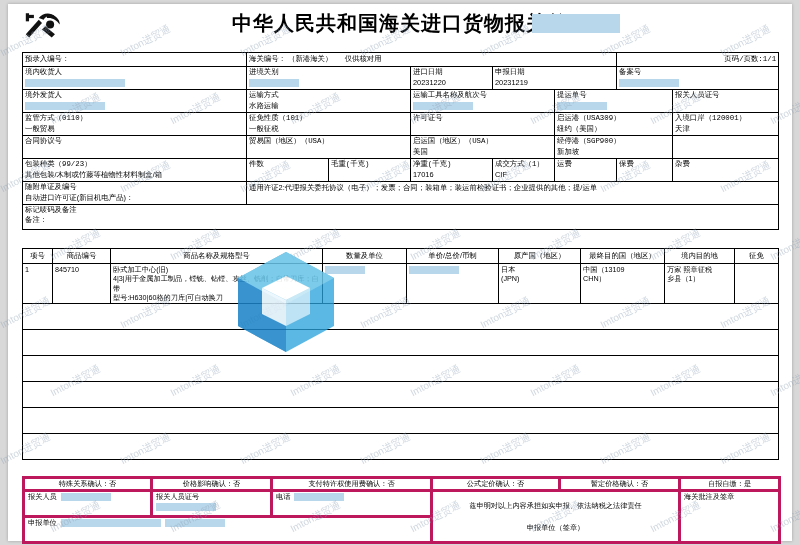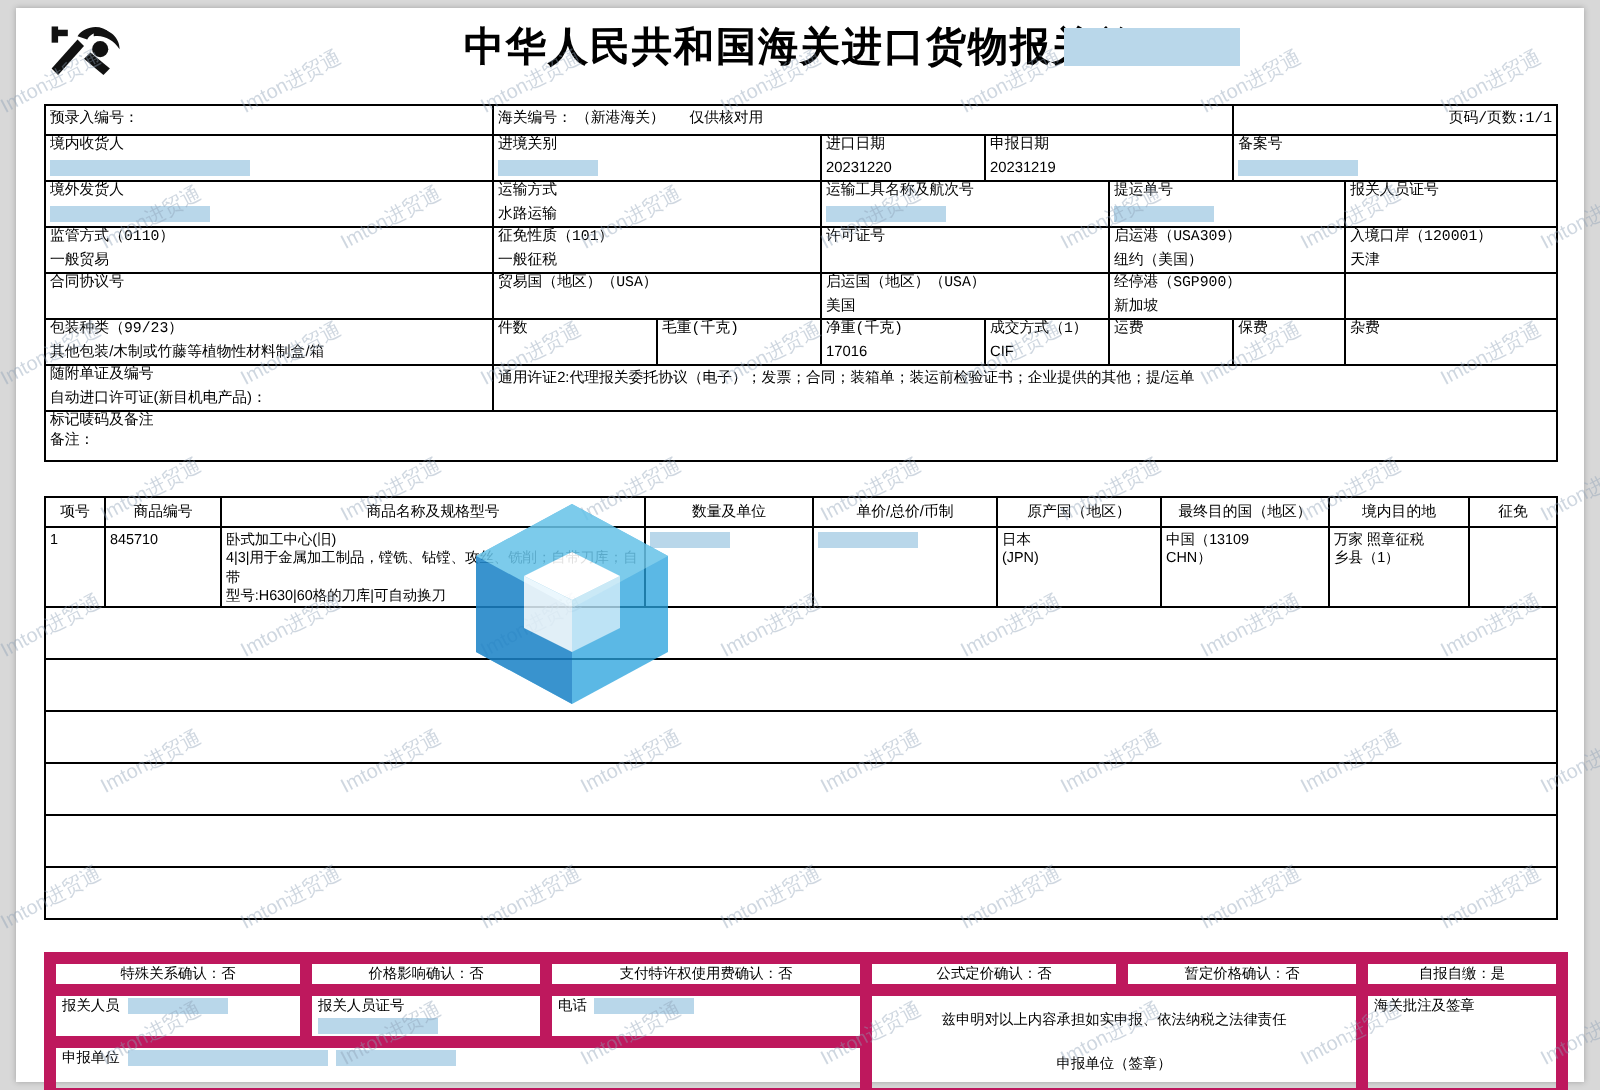--- a/index.html
+++ b/index.html
@@ -58,21 +58,21 @@
   table.goods{
     position:absolute;left:14px;width:756px;border-collapse:collapse;table-layout:fixed;
   }
   table.goods td{
     border:1px solid #000;font-size:7.2px;padding:1px 2px;vertical-align:top;
     line-height:1.3;
   }
   table.goods td.h{text-align:center;font-size:7.4px;height:12px;vertical-align:middle;}
   
   .foot{position:absolute;left:14px;width:756px;border-collapse:collapse;table-layout:fixed;}
-  .foot td{border:6px solid #be185d;font-size:7.2px;padding:0 3px;vertical-align:top;}
+  .foot td{border:3px solid #be185d;font-size:7.2px;padding:0 3px;vertical-align:top;}
   
   .wm{position:absolute;pointer-events:none;}
   .wm-text{
     color:rgba(140,160,180,.42);
     font-size:10px;
     transform:rotate(-28deg);
     white-space:nowrap;
     font-family:"Liberation Sans",sans-serif;
   }
   .vh-logo{

